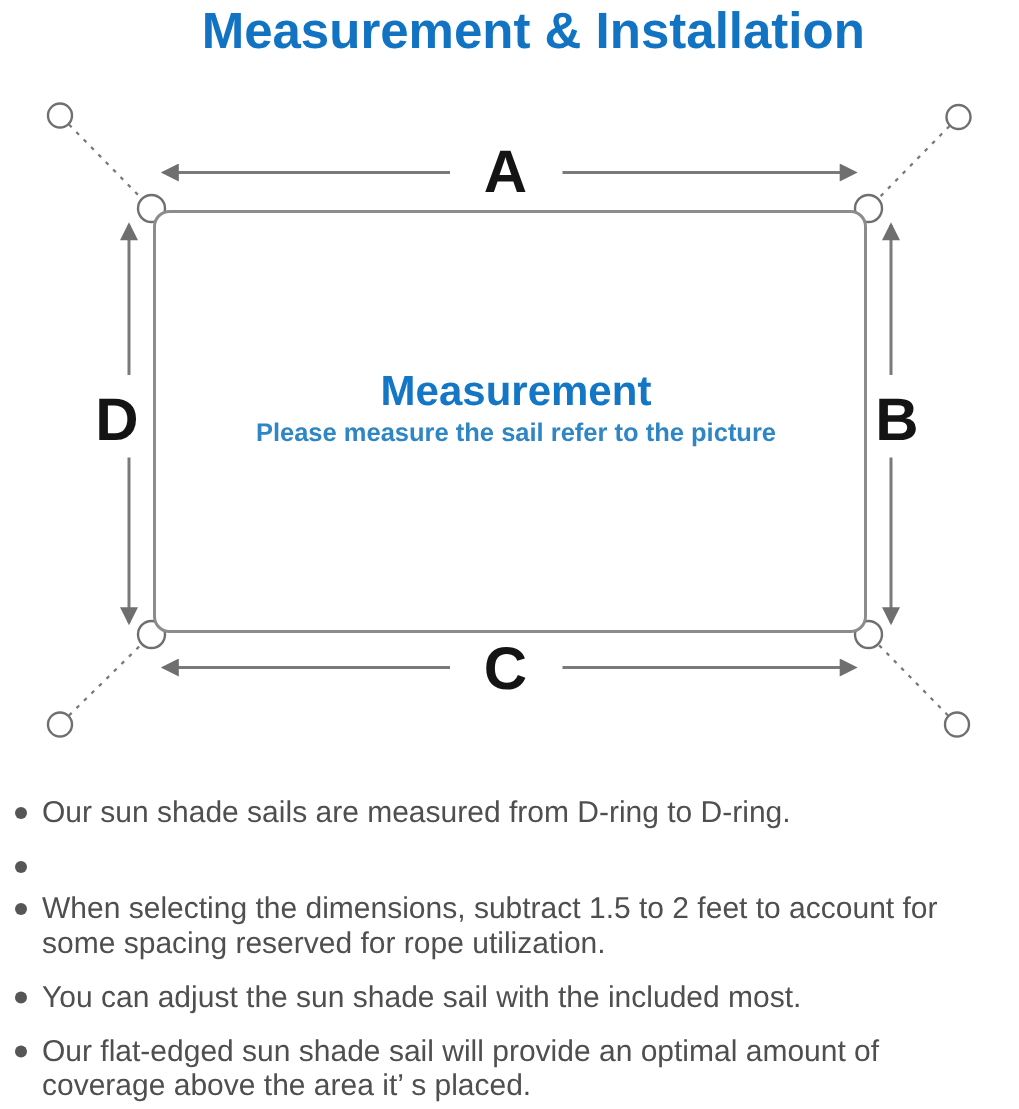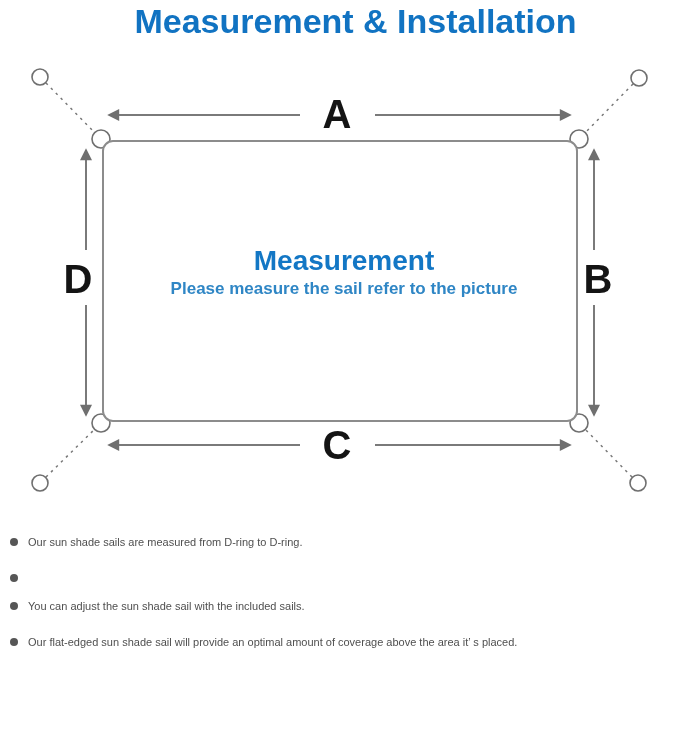--- a/index.html
+++ b/index.html
@@ -14,21 +14,21 @@
   }
   .diagram-svg{position:absolute;top:0;left:0;}
   .side-label{font-size:40px;font-weight:bold;fill:#141414;}
   .measure-heading{font-size:28px;font-weight:bold;fill:#1377c5;}
   .measure-subheading{font-size:17px;font-weight:600;fill:#2f86c5;}
   .notes{
     position:absolute;top:531px;left:10px;width:661px;
   }
   .note{
     display:flex;align-items:flex-start;gap:10px;margin-bottom:13px;
-    font-size:11px;line-height:23px;color:#4f4f4f;
+    font-size:20px;line-height:23px;color:#4f4f4f;
   }
   .dot{
     flex:none;width:8px;height:8px;border-radius:50%;background:#565656;margin-top:7px;
   }
 </style>
 </head>
 <body>
 
 <div class="page">
 
@@ -95,21 +95,25 @@
   <div class="notes">
     <div class="note">
       <span class="dot"></span>
       <span>Our sun shade sails are measured from D-ring to D-ring.</span>
     </div>
     <div class="note">
       <span class="dot"></span>
     </div>
     <div class="note">
       <span class="dot"></span>
-      <span>You can adjust the sun shade sail with the included sails.</span>
+      <span>When selecting the dimensions, subtract 1.5 to 2 feet to account for some spacing reserved for rope utilization.</span>
+    </div>
+    <div class="note">
+      <span class="dot"></span>
+      <span>You can adjust the sun shade sail with the included most.</span>
     </div>
     <div class="note">
       <span class="dot"></span>
       <span>Our flat-edged sun shade sail will provide an optimal amount of coverage above the area it’ s placed.</span>
     </div>
   </div>
 
 </div>
 
 </body></html>

